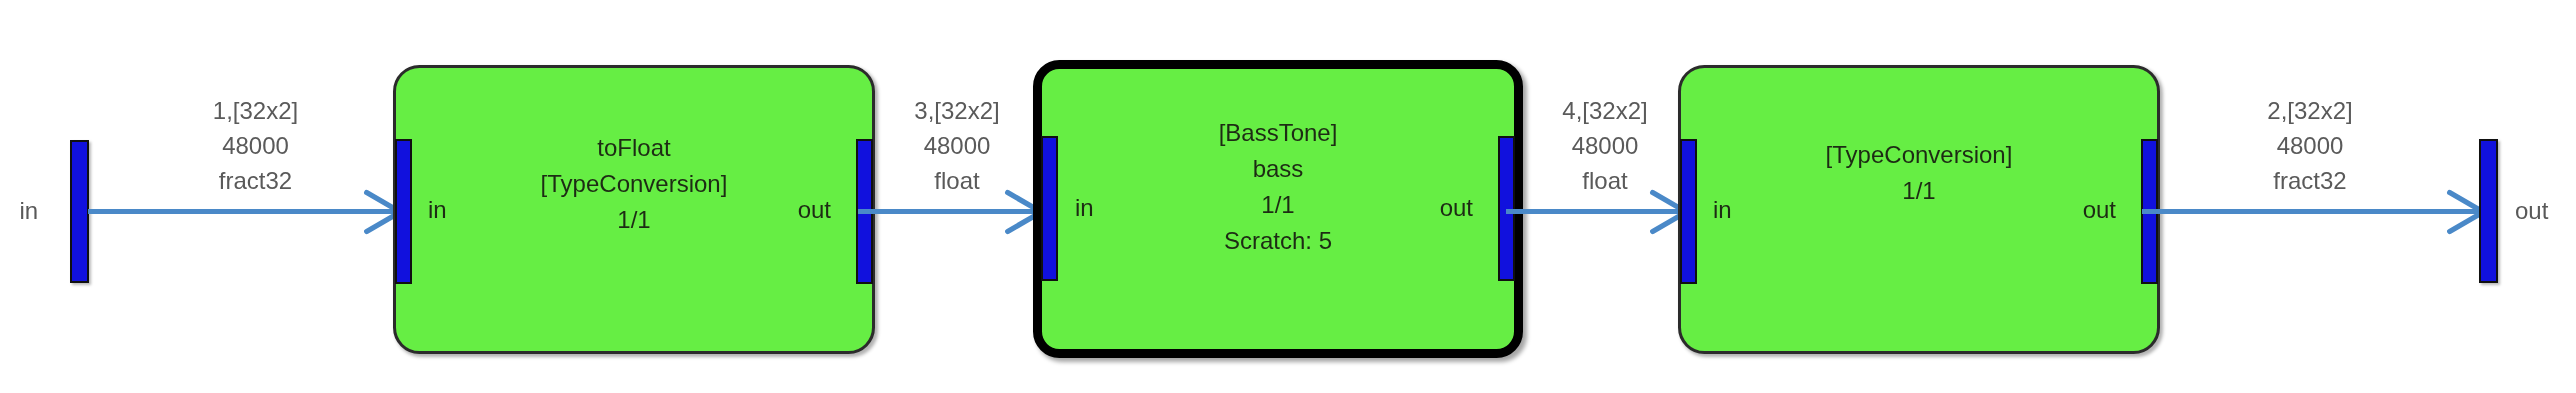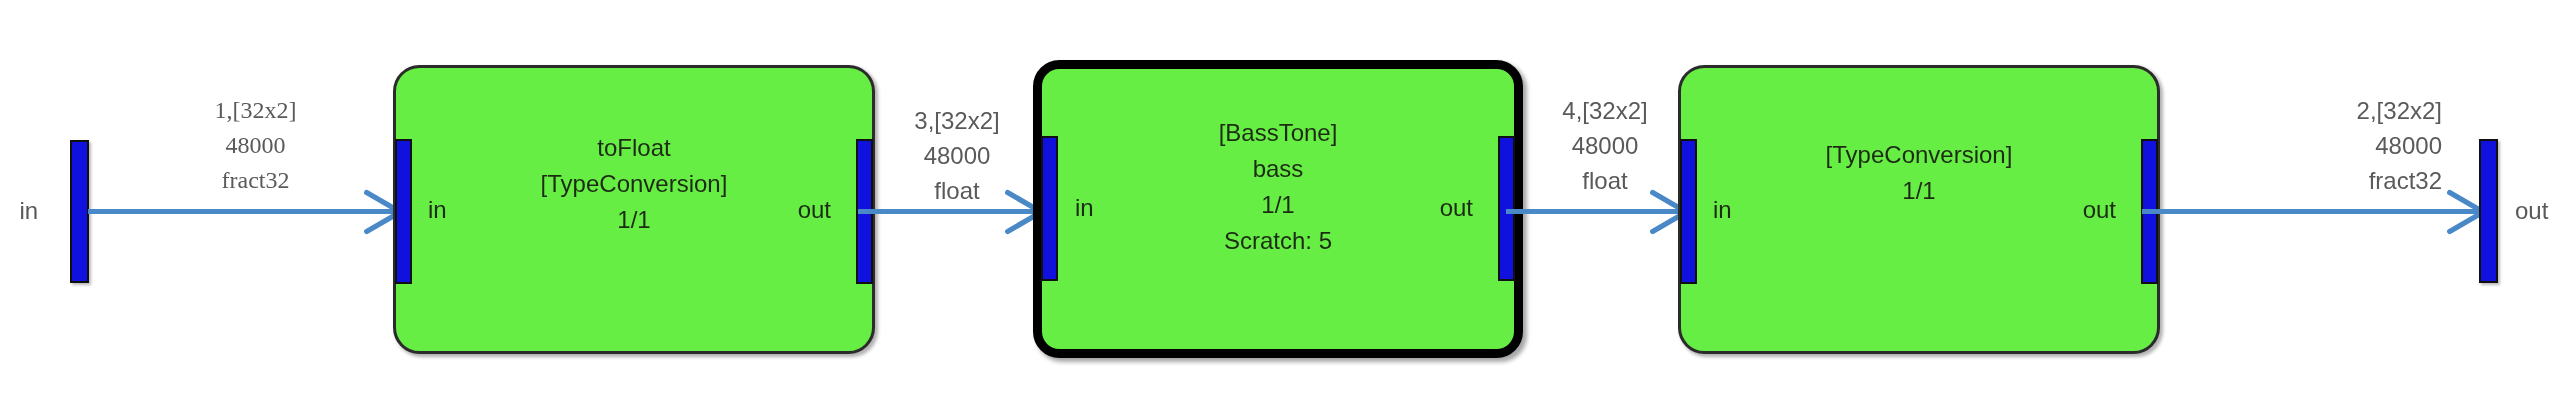--- a/index.html
+++ b/index.html
@@ -97,21 +97,21 @@
   .edge-label div{display:block;}
 </style>
 </head>
 <body>
 
 <div id="canvas">
 
   <div class="terminal-label" style="left:19.4px;top:199px;">in</div>
   <div class="terminal" style="left:70px;top:140px;height:143px;"></div>
 
-  <div class="edge-label" style="left:132px;top:93px;width:247px;font-family:Liberation Serif, serif;">
+  <div class="edge-label" style="left:132px;top:93px;width:247px;">
     <div>1,[32x2]</div>
     <div>48000</div>
     <div>fract32</div>
   </div>
   <div class="wire" style="left:88px;top:209px;width:310px;"></div>
   <div class="arrowhead" style="left:363px;top:189px;">
     <svg viewBox="0 0 46 52">
         <g fill="none" stroke="#4a89c8" stroke-width="6" stroke-linecap="round">
       <path d="M4 4 L42 26"></path>
           <path d="M4 48 L42 26"></path>
@@ -124,21 +124,21 @@
     <div class="port-label" style="left:32px;top:130px;">in</div>
     <div class="block-text" style="top:62px;">
       <div>toFloat</div>
       <div>[TypeConversion]</div>
       <div>1/1</div>
     </div>
     <div class="port-label" style="right:41px;top:130px;">out</div>
     <div class="port" style="right:-0.9px;top:71px;height:145px;"></div>
   </div>
 
-  <div class="edge-label" style="left:882px;top:103px;width:150px;">
+  <div class="edge-label" style="left:882px;top:93px;width:150px;">
     <div>3,[32x2]</div>
     <div>48000</div>
     <div>float</div>
   </div>
   <div class="wire" style="left:858px;top:209px;width:182px;"></div>
   <div class="arrowhead" style="left:1004px;top:189px;">
     <svg viewBox="0 0 46 52">
         <g fill="none" stroke="#4a89c8" stroke-width="6" stroke-linecap="round">
       <path d="M4 4 L42 26"></path>
           <path d="M4 48 L42 26"></path>
@@ -178,21 +178,21 @@
     <div class="port" style="left:-0.9px;top:71px;height:145px;"></div>
     <div class="port-label" style="left:32px;top:130px;">in</div>
     <div class="block-text" style="top:69px;">
       <div>[TypeConversion]</div>
       <div>1/1</div>
     </div>
     <div class="port-label" style="right:41px;top:130px;">out</div>
     <div class="port" style="right:-0.9px;top:71px;height:145px;"></div>
   </div>
 
-  <div class="edge-label" style="left:2178px;top:93px;width:264px;text-align:right;">
+  <div class="edge-label" style="left:2178px;top:93px;width:264px;">
     <div>2,[32x2]</div>
     <div>48000</div>
     <div>fract32</div>
   </div>
   <div class="wire" style="left:2142px;top:209px;width:339px;"></div>
   <div class="arrowhead" style="left:2446px;top:189px;">
     <svg viewBox="0 0 46 52">
         <g fill="none" stroke="#4a89c8" stroke-width="6" stroke-linecap="round">
       <path d="M4 4 L42 26"></path>
           <path d="M4 48 L42 26"></path>

